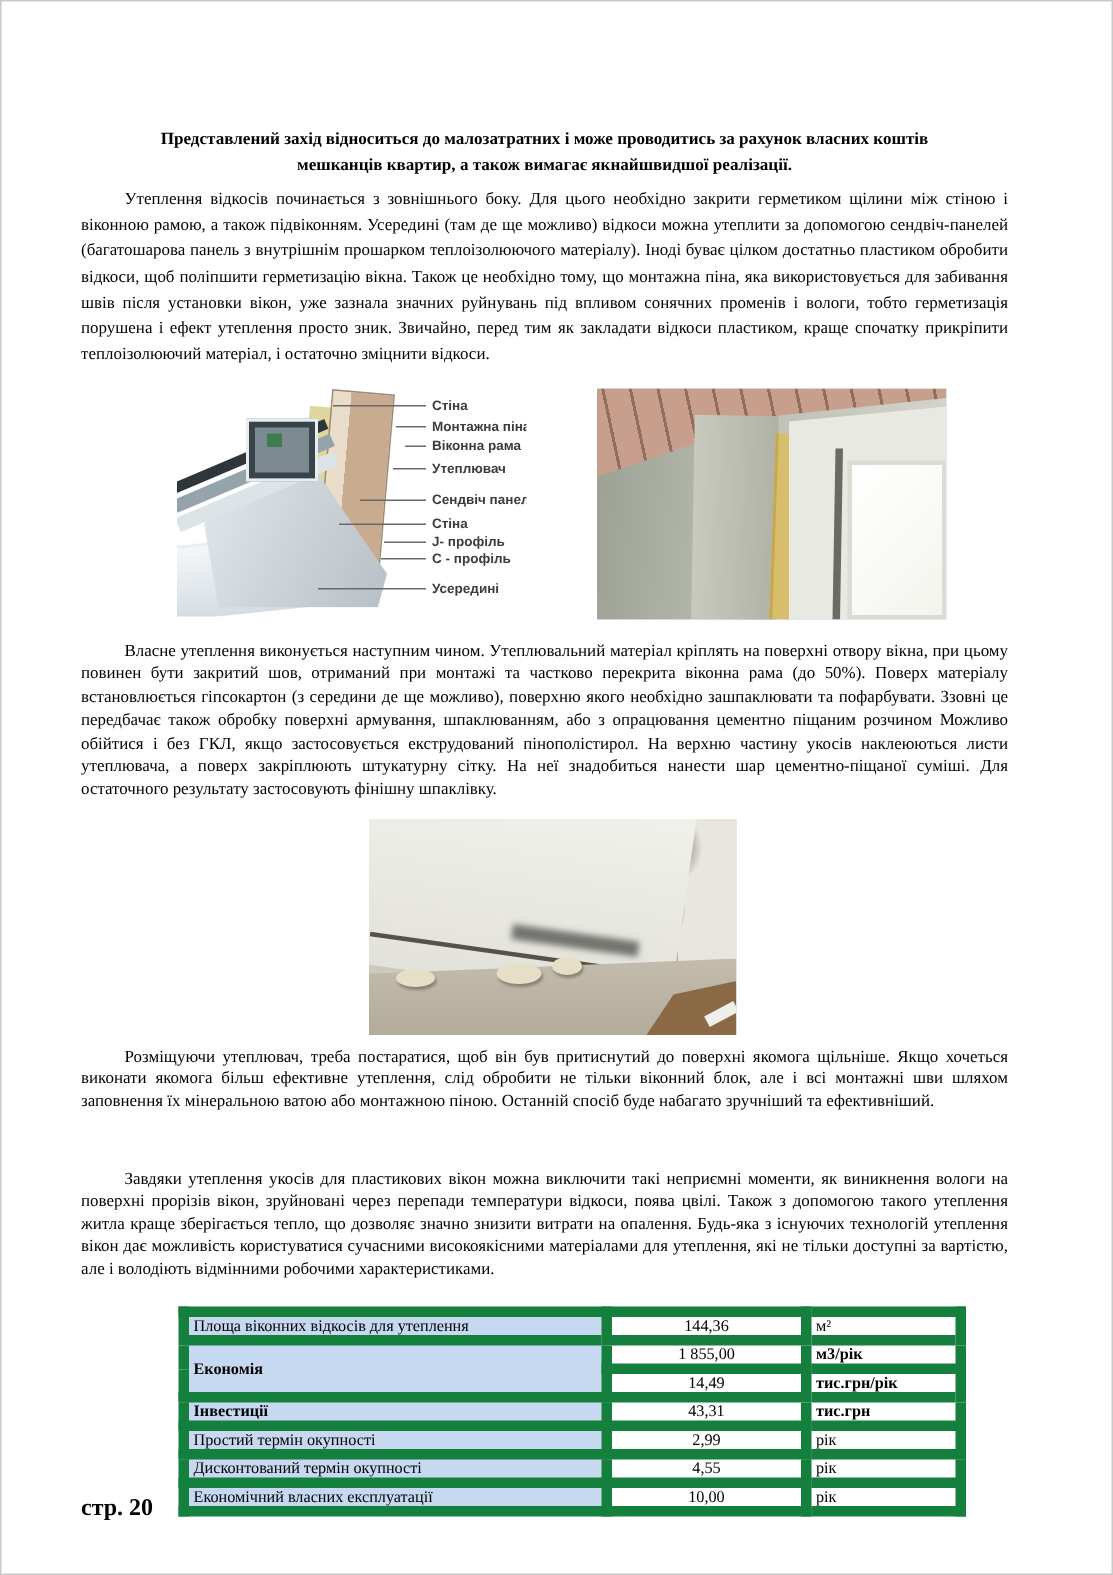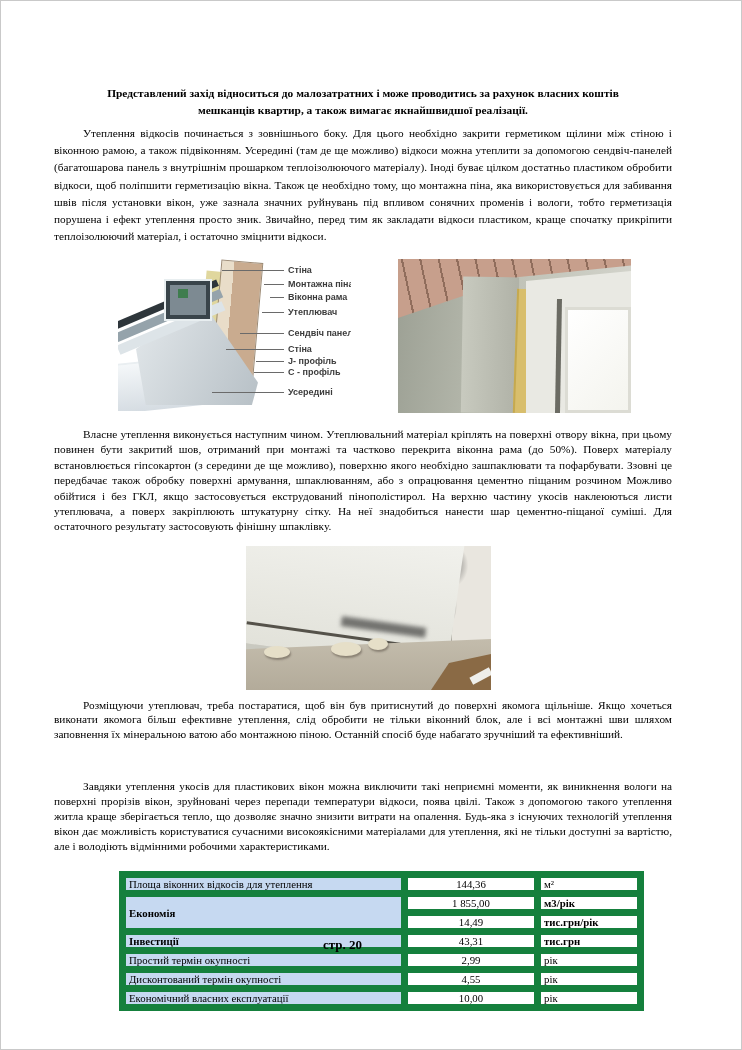--- a/index.html
+++ b/index.html
@@ -86,22 +86,22 @@
   .p2-pipe{left:224px;top:126px;width:22px;height:8px;background:#eeeeea;transform:rotate(-28deg);}
   
   .dtable{position:absolute;left:118px;top:870px;border-collapse:collapse;
     font-size:10.8px;color:#000;}
   .dtable td{border:7px solid #15803d;padding:0 3px;height:12px;line-height:12px;vertical-align:middle;}
   .dtable .lab{background:#c6d9f1;width:269px;text-align:left;}
   .dtable .val{width:120px;text-align:center;}
   .dtable .unit{width:90px;text-align:left;}
   .b{font-weight:bold;}
   .thick td{border-bottom-width:2px;}
-  .footer{position:absolute;top:936px;left:53px;width:577px;text-align:center;
-    font-weight:bold;font-size:13px;}
+  .footer{position:absolute;top:996px;left:53px;width:577px;text-align:left;
+    font-weight:bold;font-size:16px;}
 </style>
 </head>
 <body>
 
 <div class="page">
 
   <div class="heading">Представлений захід відноситься до малозатратних і може проводитись за рахунок власних коштів мешканців квартир, а також вимагає якнайшвидшої реалізації.</div>
 
   <p class="para" id="p1">Утеплення відкосів починається з зовнішнього боку. Для цього необхідно закрити герметиком щілини між стіною і віконною рамою, а також підвіконням. Усередині (там де ще можливо) відкоси можна утеплити за допомогою сендвіч-панелей (багатошарова панель з внутрішнім прошарком теплоізолюючого матеріалу). Іноді буває цілком достатньо пластиком обробити відкоси, щоб поліпшити герметизацію вікна. Також це необхідно тому, що монтажна піна, яка використовується для забивання швів після установки вікон, уже зазнала значних руйнувань під впливом сонячних променів і вологи, тобто герметизація порушена і ефект утеплення просто зник. Звичайно, перед тим як закладати відкоси пластиком, краще спочатку прикріпити теплоізолюючий матеріал, і остаточно зміцнити відкоси.</p>
 

